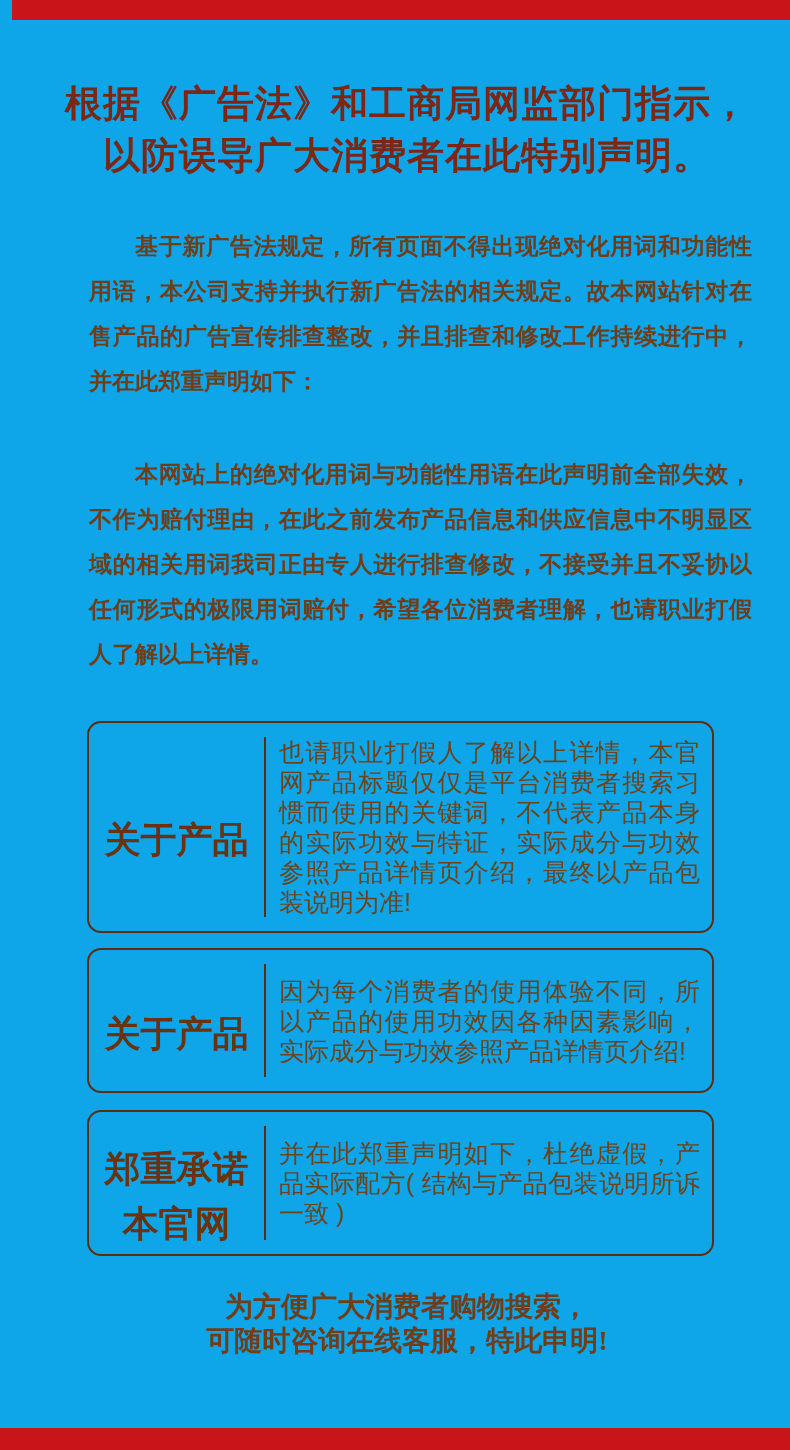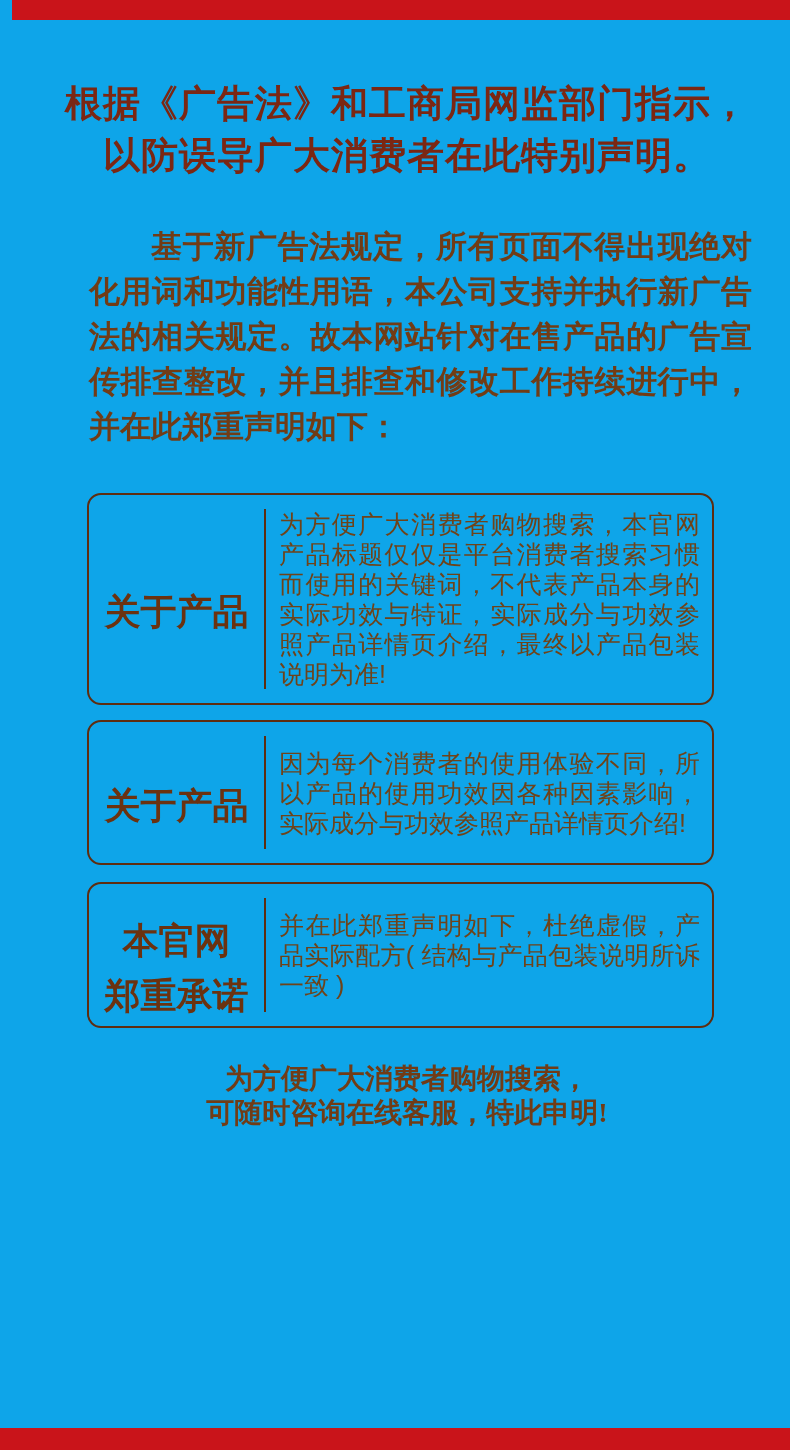--- a/index.html
+++ b/index.html
@@ -22,21 +22,21 @@
     font-size: 37px;
     font-weight: bold;
     line-height: 52px;
     color: #7b2713;
     letter-spacing: 1px;
   }
 
   .para {
     width: 663px;
     margin: 0 50px 0 77px;
-    font-size: 31px;
+    font-size: 23px;
     font-weight: 600;
     line-height: 45px;
     color: #713c16;
     text-align: justify;
     text-indent: 2em;
   }
   .para-1 { margin-top: 42px; }
   .para-2 { margin-top: 48px; }
 
   .boxes { margin-top: 44px; }
@@ -95,43 +95,44 @@
 
   <div class="band band-top"></div>
 
   <div class="title">
     <div>根据《广告法》和工商局网监部门指示，</div>
     <div>以防误导广大消费者在此特别声明。</div>
   </div>
 
   <p class="para para-1">基于新广告法规定，所有页面不得出现绝对化用词和功能性用语，本公司支持并执行新广告法的相关规定。故本网站针对在售产品的广告宣传排查整改，并且排查和修改工作持续进行中，并在此郑重声明如下：</p>
 
+  <p class="para para-2">本网站上的绝对化用词与功能性用语在此声明前全部失效，不作为赔付理由，在此之前发布产品信息和供应信息中不明显区域的相关用词我司正由专人进行排查修改，不接受并且不妥协以任何形式的极限用词赔付，希望各位消费者理解，也请职业打假人了解以上详情。</p>
 
   <div class="boxes">
 
     <div class="notice-box box-1">
       <div class="box-label">
         <div>关于产品</div>
       </div>
       <div class="box-divider"></div>
-      <div class="box-text">为方便广大消费者购物搜索，本官网产品标题仅仅是平台消费者搜索习惯而使用的关键词，不代表产品本身的实际功效与特证，实际成分与功效参照产品详情页介绍，最终以产品包装说明为准!</div>
+      <div class="box-text">也请职业打假人了解以上详情，本官网产品标题仅仅是平台消费者搜索习惯而使用的关键词，不代表产品本身的实际功效与特证，实际成分与功效参照产品详情页介绍，最终以产品包装说明为准!</div>
     </div>
 
     <div class="notice-box box-2">
       <div class="box-label">
         <div>关于产品</div>
       </div>
       <div class="box-divider"></div>
       <div class="box-text">因为每个消费者的使用体验不同，所以产品的使用功效因各种因素影响，实际成分与功效参照产品详情页介绍!</div>
     </div>
 
     <div class="notice-box box-3">
       <div class="box-label">
+        <div>郑重承诺</div>
         <div>本官网</div>
-        <div>郑重承诺</div>
       </div>
       <div class="box-divider"></div>
       <div class="box-text">并在此郑重声明如下，杜绝虚假，产品实际配方( 结构与产品包装说明所诉一致 )</div>
     </div>
 
   </div>
 
   <div class="footer">
     <div>为方便广大消费者购物搜索，</div>
     <div>可随时咨询在线客服，特此申明!</div>

